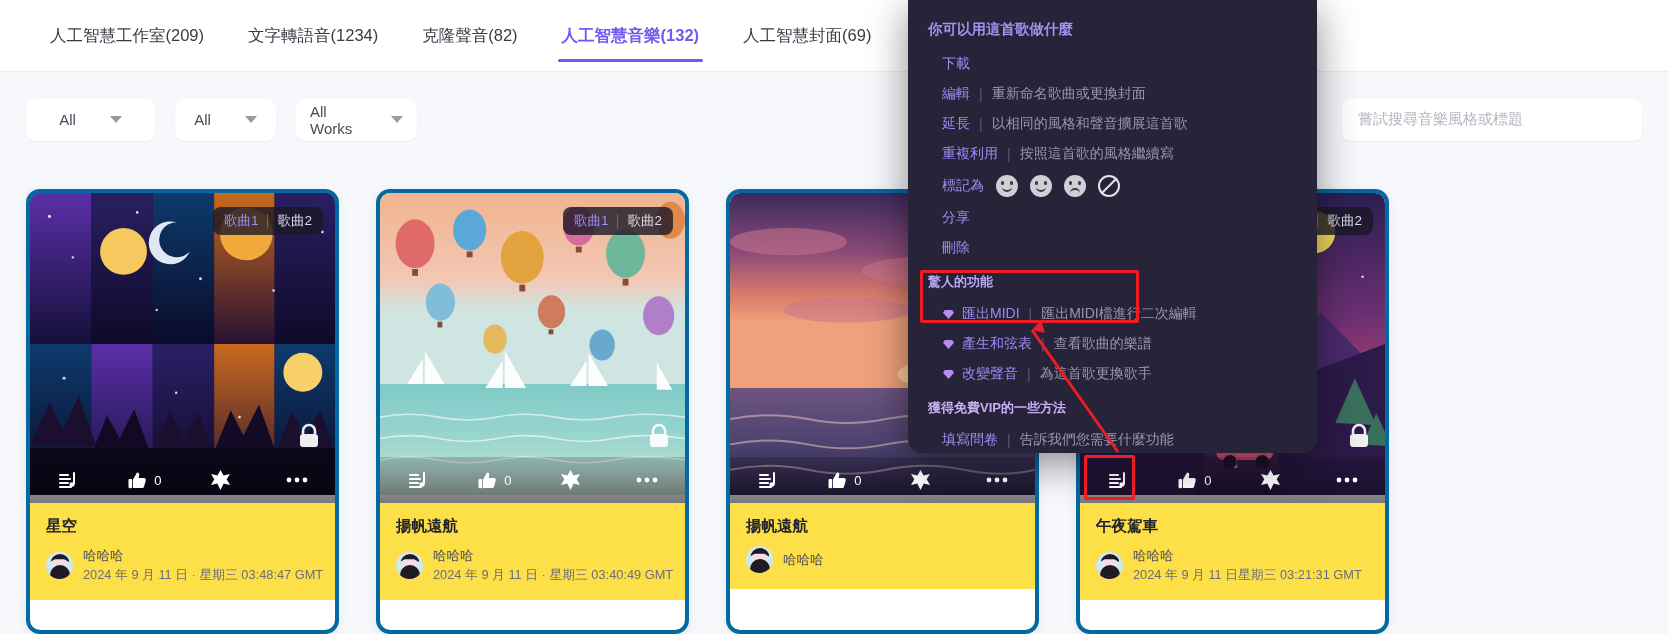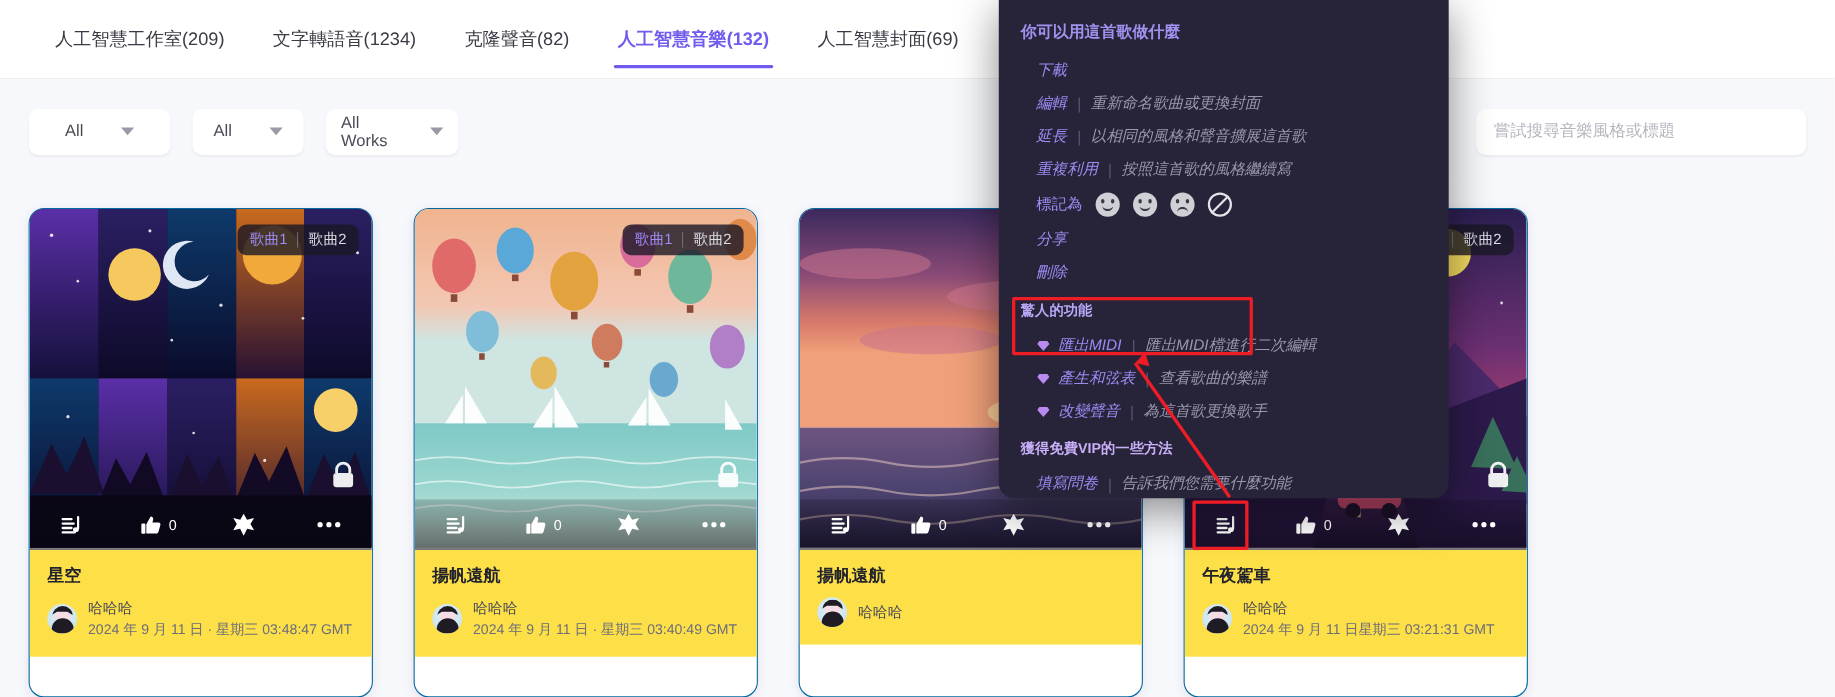--- a/index.html
+++ b/index.html
@@ -99,21 +99,21 @@
     padding:22px 26px 0 26px;
     display:flex;
     gap:37px;
   }
   .card{
     width:313px;
     background:#fff;
     border-radius:14px;
     overflow:hidden;
     box-shadow:0 2px 10px rgba(70,50,140,.10);
-    border:1px solid #0369a1;
+    border:4px solid #0369a1;
     display:flex;
     flex-direction:column;
     cursor:pointer;
   }
   .cover{
     position:relative;
     height:310px;
     overflow:hidden;
   }
   .cover .art{ position:absolute; inset:0; }
@@ -220,21 +220,20 @@
     font-weight:700;
     padding:10px 20px 8px 20px;
   }
   .pop-row{
     display:flex;
     align-items:center;
     gap:9px;
     padding:6px 20px 6px 34px;
     font-size:14px;
     cursor:pointer;
-    font-style:italic;
   }
   .pop-row .lbl{ color:#9b8cf3; white-space:nowrap; }
   .pop-row .bar{ color:#5b5775; }
   .pop-row .desc{ color:#9a97ad; white-space:nowrap; }
   .gem{
     width:13px;height:11px;flex:0 0 13px;
     margin-right:-2px;
   }
   .emojirow{
     display:flex;align-items:center;gap:12px;

